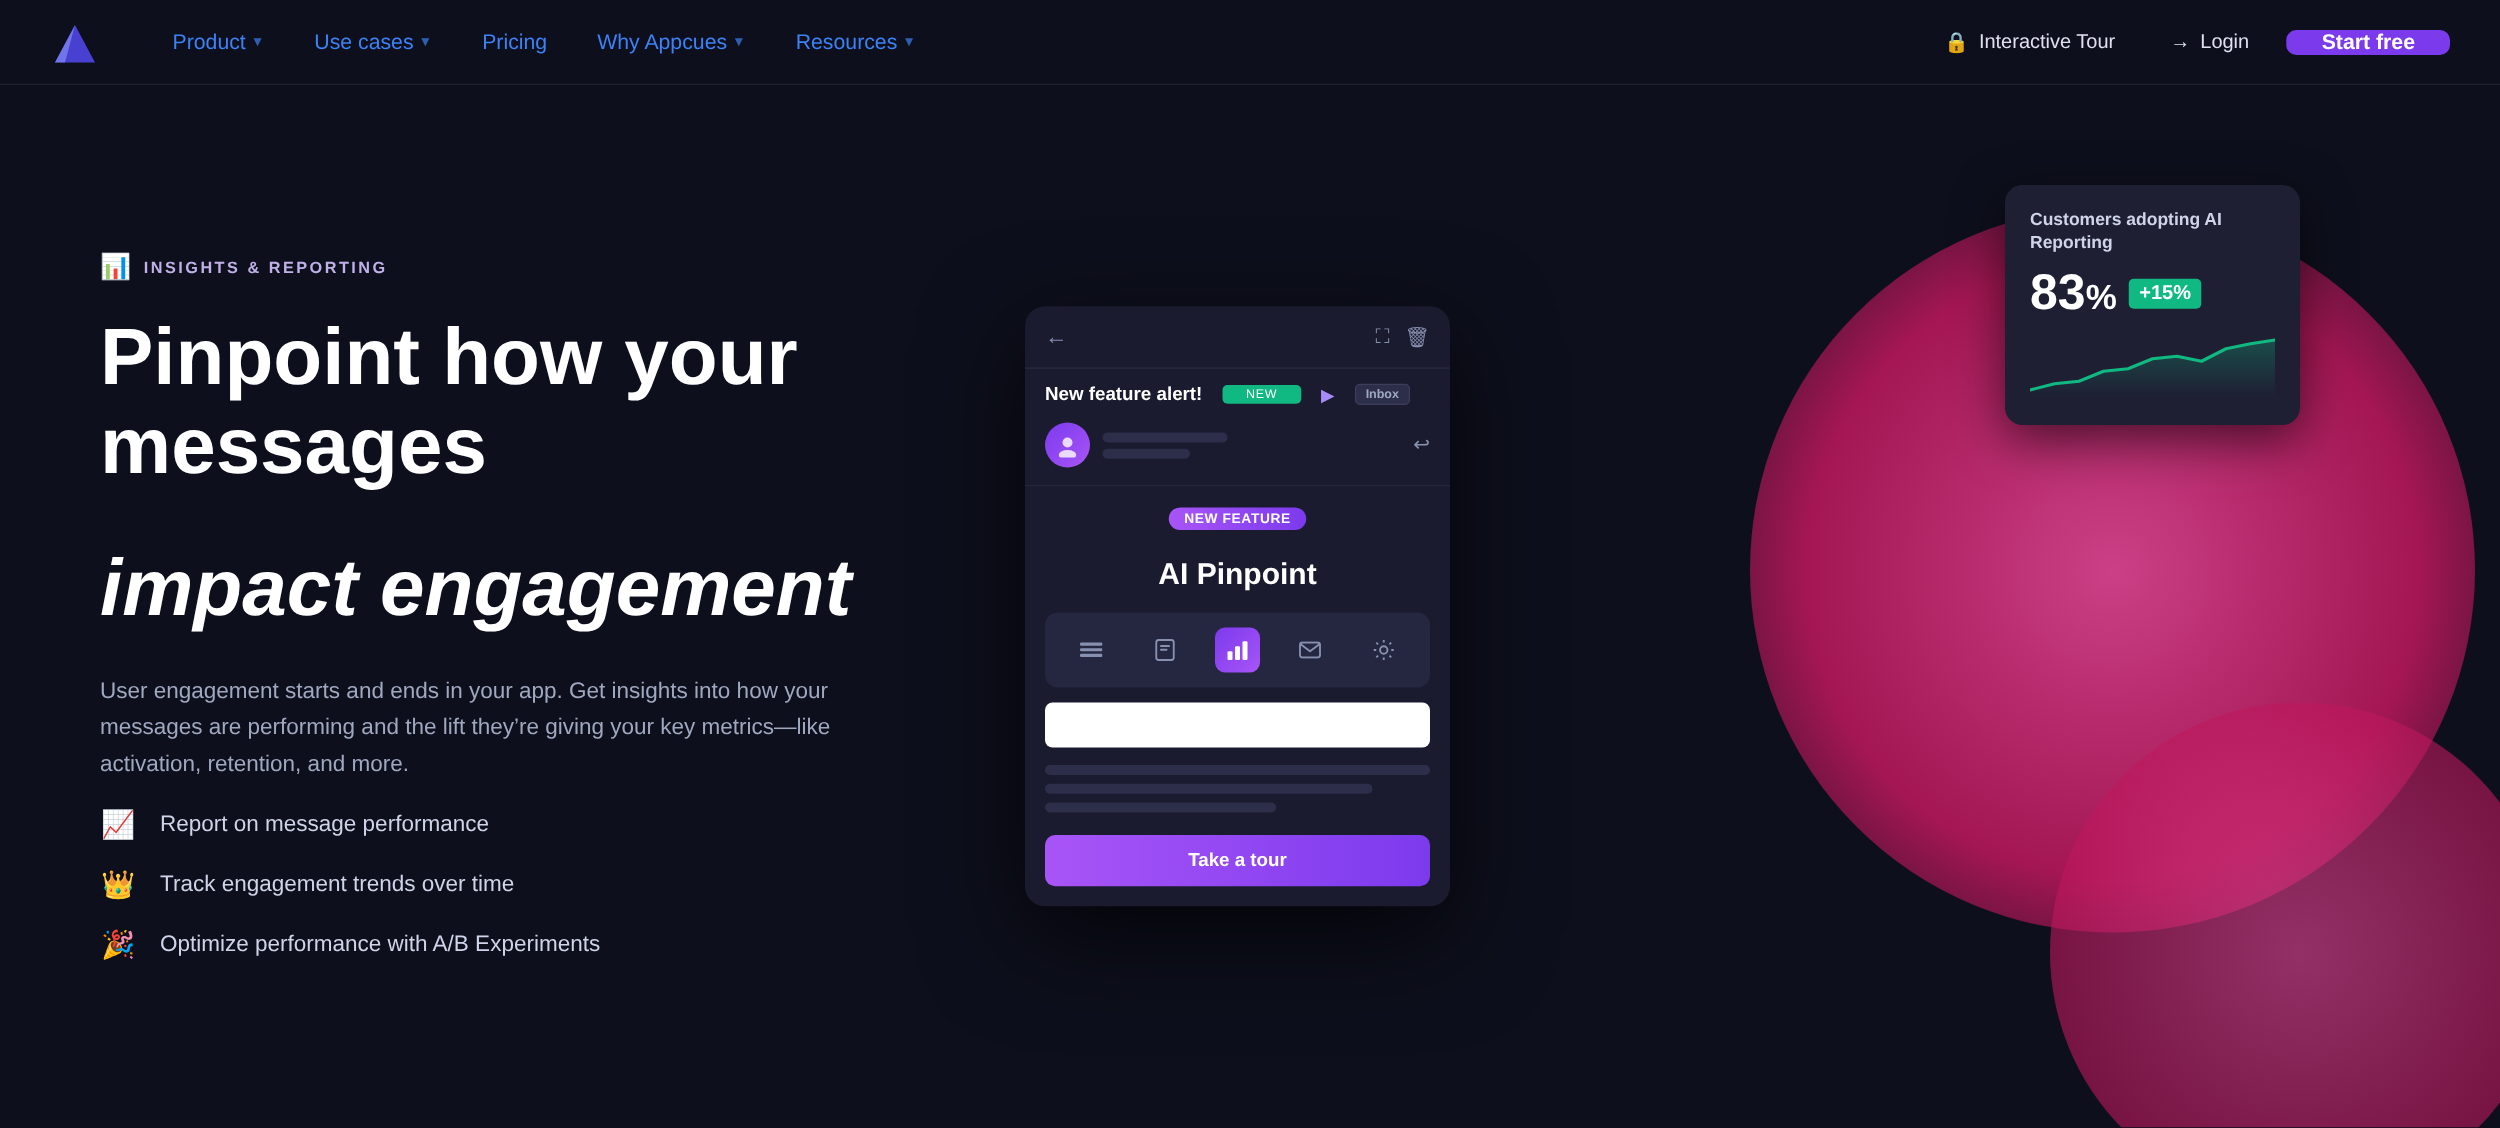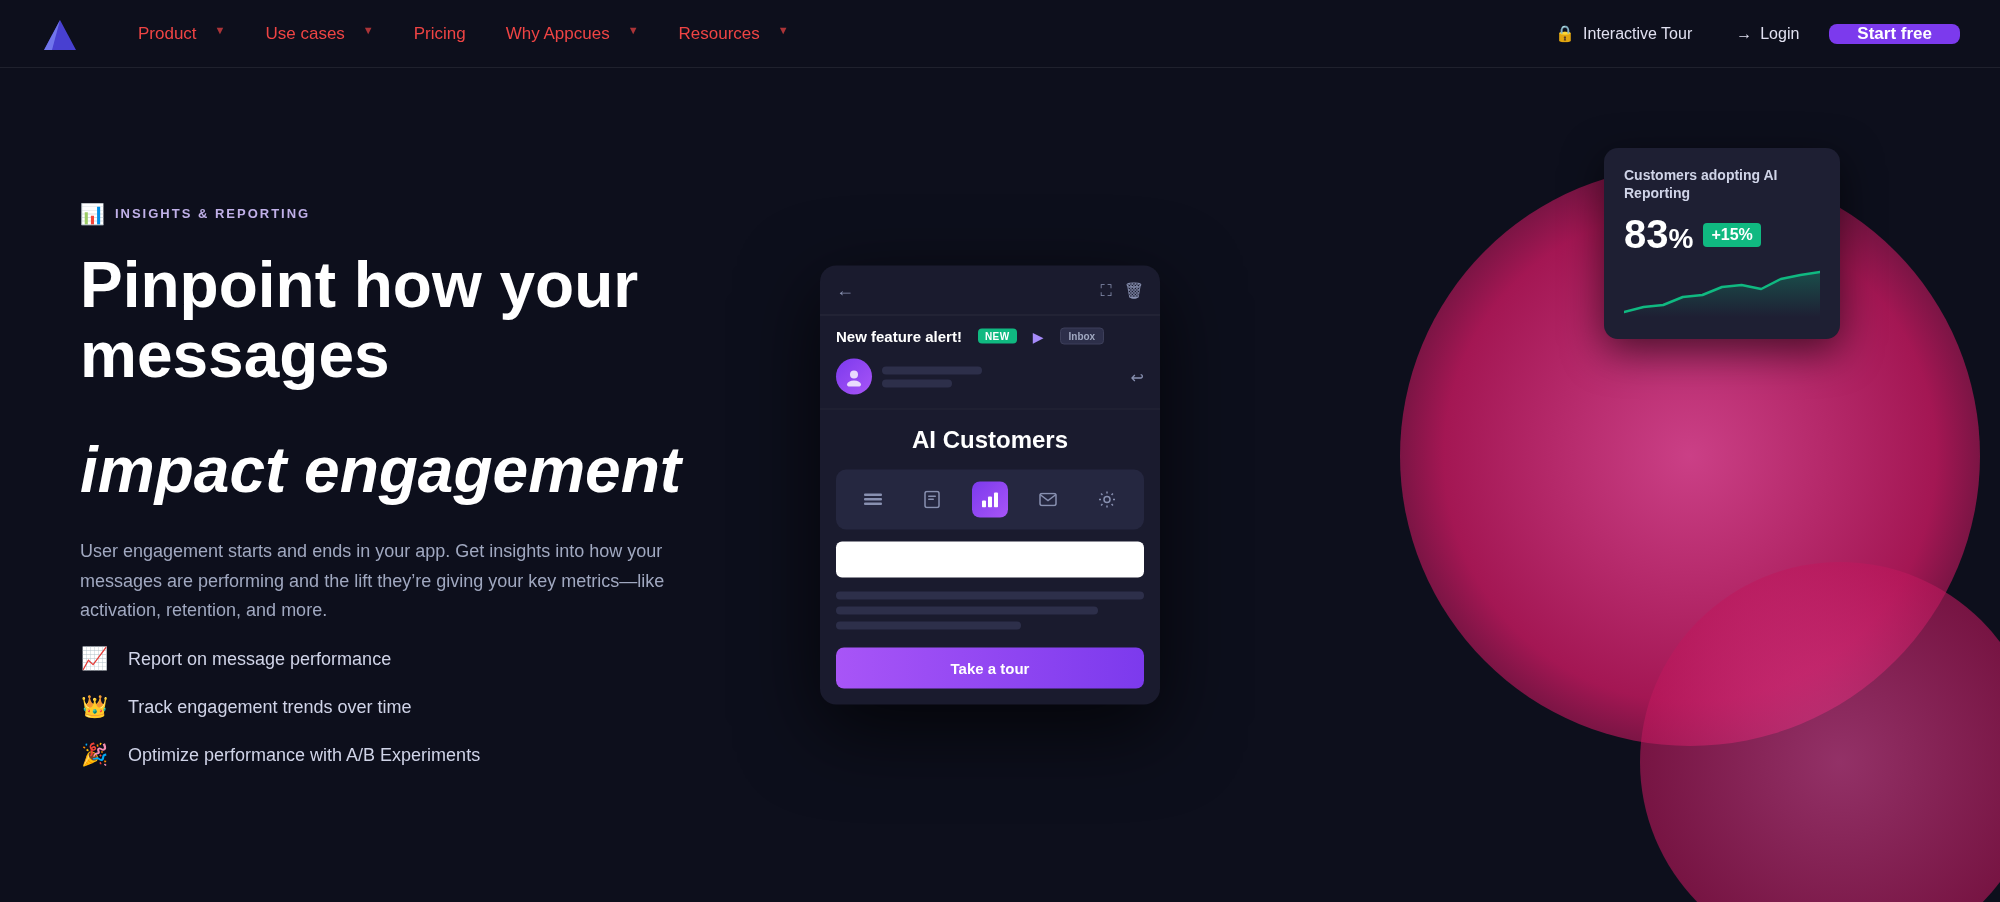--- a/index.html
+++ b/index.html
@@ -32,23 +32,24 @@
       height: 40px;
     }
     .nav-links {
       display: flex;
       align-items: center;
       gap: 4px;
       flex: 1;
     }
     .nav-item {
       display: flex;
-      gap: 18px;
+      align-items: center;
+      gap: 4px;
       padding: 8px 18px;
-      color: #ef4444;
+      color: #3b82f6;
       font-size: 17px;
       font-weight: 500;
       cursor: pointer;
       border-radius: 6px;
       white-space: nowrap;
     }
     .nav-item .chevron {
       font-size: 11px;
       opacity: 0.7;
     }
@@ -233,22 +234,22 @@
     }
     .modal-notif-text {
       font-size: 15px;
       font-weight: 600;
       color: #fff;
     }
     .badge-new {
       background: #10b981;
       color: #fff;
       font-size: 10px;
-      font-weight: 700;
-      padding: 2px 7px;
+      font-weight: 400;
+      padding: 2px 19px;
       border-radius: 4px;
       letter-spacing: 0.5px;
     }
     .badge-arrow {
       color: #a78bfa;
       font-size: 14px;
     }
     .badge-inbox {
       background: #2d2f4a;
       color: #a0a8c0;
@@ -529,21 +530,24 @@
           </svg>
         </div>
         <div class="modal-user-lines">
           <div class="modal-line" style="width:100px;"></div>
           <div class="modal-line" style="width:70px;"></div>
         </div>
         <span class="modal-reply-icon">↩</span>
       </div>
 
       <div class="modal-body">
-        <div class="modal-title">AI Customers</div>
+        <div style="text-align:center; margin-bottom:12px;">
+          <span class="modal-tag">NEW FEATURE</span>
+        </div>
+        <div class="modal-title">AI Pinpoint</div>
         
         <div class="modal-icon-row">
           <div class="modal-icon-btn">
             <svg width="18" height="18" viewBox="0 0 18 18" fill="currentColor">
                 <rect y="12" width="18" height="2.5" rx="1"></rect>
                 <rect y="7.5" width="18" height="2.5" rx="1"></rect>
                 <rect y="3" width="18" height="2.5" rx="1"></rect>
               </svg>
           </div>
           <div class="modal-icon-btn">

